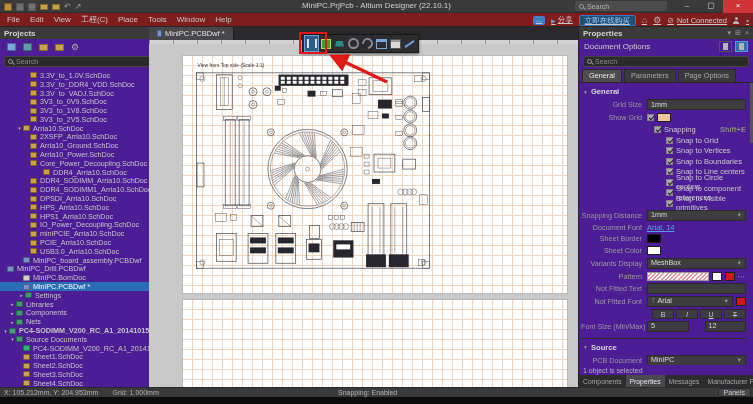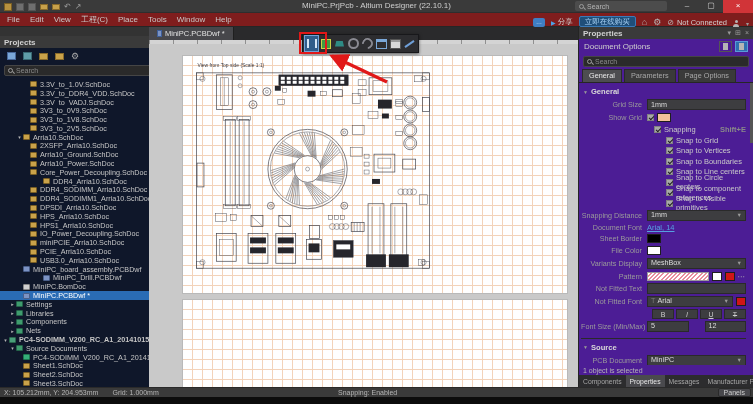--- a/index.html
+++ b/index.html
@@ -20,35 +20,35 @@
   .winbtn{width:24px;height:13px;text-align:center;font-size:8px;line-height:12px;color:#cfcfcf;}
   .winbtn.close{width:30px;background:#d13438;color:#fff;}
 
   
   .mag{width:5px;height:5px;border:1px solid #9a9a9a;border-radius:50%;position:relative;flex:none;}
   .mag::after{content:"";position:absolute;width:3px;height:1px;background:#9a9a9a;transform:rotate(45deg);right:-3px;bottom:-1px;}
 
   
   .menubar{position:absolute;left:0;top:13px;right:0;height:14px;background:#7f1d1d;border-bottom:1px solid #262626;display:flex;align-items:center;font-size:8px;color:#c8c8c8;}
   .menu-item{padding:0 5px;}
-  .mright{position:absolute;right:4px;top:0;height:14px;display:flex;align-items:flex-end;gap:6px;font-size:7.5px;}
+  .mright{position:absolute;right:4px;top:0;height:14px;display:flex;align-items:center;gap:6px;font-size:7.5px;text-decoration:underline;}
   .chaticon{width:12px;height:9px;background:#3f7fc4;border-radius:2px;color:#fff;font-size:6px;line-height:8px;text-align:center;}
   .sharewrap{display:flex;align-items:center;gap:2px;color:#cfcfcf;}
   .sharearrow{color:#4da3e8;font-size:6px;}
   .buybtn{background:#1f4e79;border:1px solid #3a7ab8;color:#a8d2f5;padding:0 5px;height:11px;line-height:10px;border-radius:2px;}
   .homeicon,.gearicon{color:#b5b5b5;font-size:9px;line-height:10px;}
   .ncwrap{display:flex;align-items:center;gap:3px;color:#cfcfcf;}
   .ncicon{color:#b5b5b5;font-size:8px;}
   .person{width:7px;height:7px;position:relative;display:inline-block;}
   .person::before{content:"";position:absolute;top:0;left:2px;width:3px;height:3px;border-radius:50%;background:#b5b5b5;}
   .person::after{content:"";position:absolute;bottom:0;left:0.5px;width:6px;height:3px;border-radius:3px 3px 0 0;background:#b5b5b5;}
   .ddglyph{color:#9a9a9a;font-size:6px;}
 
   
-  .projects{position:absolute;left:0;top:36px;width:180px;bottom:17px;background:#0f172a;border-right:1px solid #242424;overflow:hidden;}
+  .projects{position:absolute;left:0;top:27px;width:180px;bottom:17px;background:#4c1d95;border-right:1px solid #242424;overflow:hidden;}
   .phead{height:12px;display:flex;align-items:center;padding:0 4px;font-size:8px;font-weight:bold;color:#d0d0d0;background:#3a3a3a;}
   .phicons{margin-left:auto;display:flex;gap:4px;font-size:7px;color:#9a9a9a;font-weight:normal;}
   .ptools{height:15px;display:flex;align-items:center;gap:7px;padding:0 7px;}
   .pti{width:9px;height:8px;display:inline-block;}
   .pti.save{background:#7aa7d8;border:1px solid #48689a;}
   .pti.val{background:#5f9ca8;border:1px solid #3a6a74;}
   .pti.fo1,.pti.fo2{background:#c9a24a;border:1px solid #8a6b2a;height:7px;margin-top:1px;}
   .pti.gear{color:#a8a8a8;font-size:9px;line-height:8px;width:auto;}
   .psearch{margin:2px 4px;height:11px;background:#2a2a2a;border:1px solid #454545;border-radius:2px;display:flex;align-items:center;gap:3px;padding:0 3px;font-size:7px;color:#8a8a8a;}
   .tree{position:absolute;left:0;top:44px;right:4px;bottom:0;overflow:hidden;font-size:7.2px;}
@@ -327,36 +327,36 @@
         <div class="trow" style="padding-left: 23px;">
           <span class="exp"></span>
           <span class="ticon i-sch"></span>
           <span class="tlabel">USB3.0_Arria10.SchDoc</span>
         </div>
         <div class="trow" style="padding-left: 16px;">
           <span class="exp"></span>
           <span class="ticon i-pcbdwf"></span>
           <span class="tlabel">MiniPC_board_assembly.PCBDwf</span>
         </div>
-        <div class="trow" style=" margin-left: 36px;">
+        <div class="trow" style="">
           <span class="exp"></span>
           <span class="ticon i-pcbdwf"></span>
           <span class="tlabel">MiniPC_Drill.PCBDwf</span>
         </div>
         <div class="trow" style="padding-left: 16px;">
           <span class="exp"></span>
           <span class="ticon i-bom"></span>
           <span class="tlabel">MiniPC.BomDoc</span>
         </div>
         <div class="trow sel" style="padding-left: 16px;">
           <span class="exp"></span>
           <span class="ticon i-pcbdwf"></span>
           <span class="tlabel">MiniPC.PCBDwf *</span>
         </div>
-        <div class="trow" style="padding-left: 9px;">
+        <div class="trow" style="padding-left: 18px;">
           <span class="exp">▸</span>
           <span class="ticon i-folder-green"></span>
           <span class="tlabel">Settings</span>
         </div>
         <div class="trow" style="padding-left: 9px;">
           <span class="exp">▸</span>
           <span class="ticon i-folder-green"></span>
           <span class="tlabel">Libraries</span>
         </div>
         <div class="trow" style="padding-left: 9px;">
@@ -802,21 +802,21 @@
       </div>
 
       <div class="prow" style="min-height:12px;">
         <span class="plabel">Sheet Border</span>
         <div class="pfield">
             <span class="swatch" style="background: rgb(0, 0, 0);"></span>
           </div>
       </div>
 
       <div class="prow" style="min-height:12px;">
-        <span class="plabel">File Color</span>
+        <span class="plabel">Sheet Color</span>
         <div class="pfield">
             <span class="swatch" style="background: rgb(255, 255, 255);"></span>
           </div>
       </div>
 
       <div class="prow">
         <span class="plabel">Variants Display</span>
         <div class="pfield">
             <div class="pinput">
               <span>MeshBox</span>

